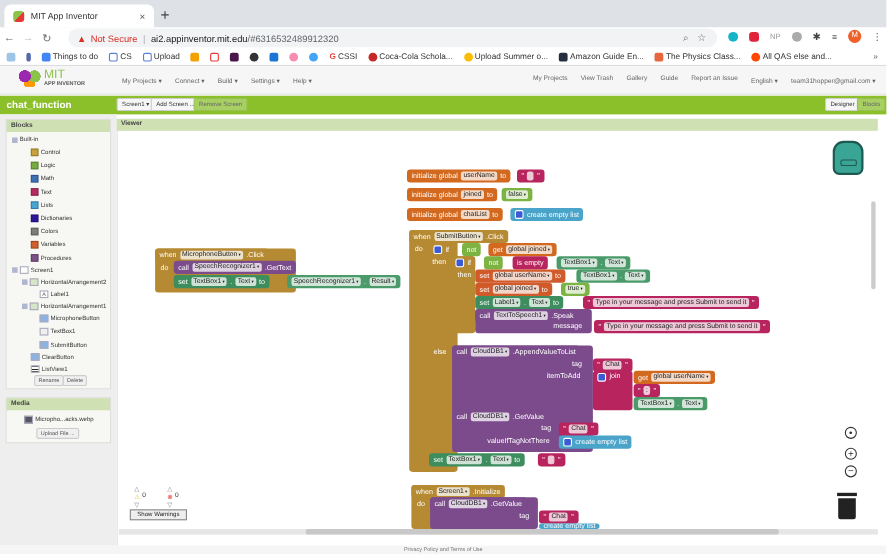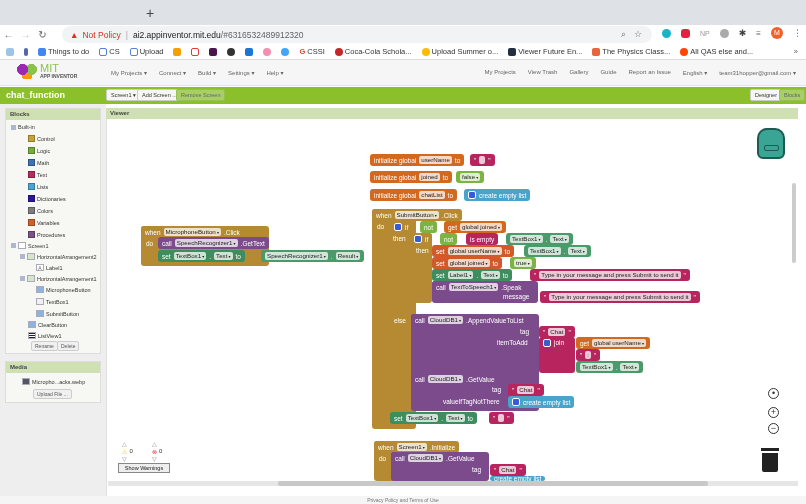--- a/index.html
+++ b/index.html
@@ -78,29 +78,34 @@
 .trash{position:absolute;left:762px;top:448px;width:16px;height:24px}
 .trash .lid{width:18px;height:3px;background:#222;margin-left:-1px}
 .trash .bin{width:16px;height:19px;background:#222;margin-top:2px;border-radius:0 0 2px 2px}
 .warnarea{position:absolute;left:118px;top:440px;font-size:6px}
 .showwarn{position:absolute;left:118px;top:463px;width:52px;height:10px;border:1px solid #888;background:#eee;font-size:5.5px;line-height:8px;text-align:center;color:#222}
 </style>
 </head>
 <body>
 
 <div class="tabstrip">
+  <div class="tab">
+    <span class="fav"></span>
+    <span>MIT App Inventor</span>
+    <span class="x">×</span>
+  </div>
   <span class="newtab">+</span>
 </div>
 <div class="urlbar">
   <span class="navbtn">←</span>
   <span class="navbtn" style="color:#bbb">→</span>
   <span class="navbtn">↻</span>
   <div class="omni">
     <span class="warn">▲</span>
-    <span class="ns">Not Policy</span>
+    <span class="ns">Not Secure</span>
     <span class="sep">|</span>
     <span class="host">ai2.appinventor.mit.edu</span>
     <span class="path">/#6316532489912320</span>
     <span class="icons">
       <span>⌕</span>
       <span>☆</span>
     </span>
   </div>
   <div class="ext">
     <span class="extdot" style="background:#17b3c7"></span>
@@ -160,21 +165,21 @@
   <span class="bm">
       <span class="bmi" style="background:#c62828;border-radius:50%"></span>
       <span>Coca-Cola Schola...</span>
     </span>
   <span class="bm">
       <span class="bmi" style="background:#fbbc04;border-radius:50%"></span>
       <span>Upload Summer o...</span>
     </span>
   <span class="bm">
       <span class="bmi" style="background:#232f3e"></span>
-      <span>Viewer Future En...</span>
+      <span>Amazon Guide En...</span>
     </span>
   <span class="bm">
       <span class="bmi" style="background:#e8663d"></span>
       <span>The Physics Class...</span>
     </span>
   <span class="bm">
       <span class="bmi" style="background:#ff4500;border-radius:50%"></span>
       <span>All QAS else and...</span>
     </span>
   <span class="bm" style="margin-left:auto;margin-right:8px;color:#666">»</span>

